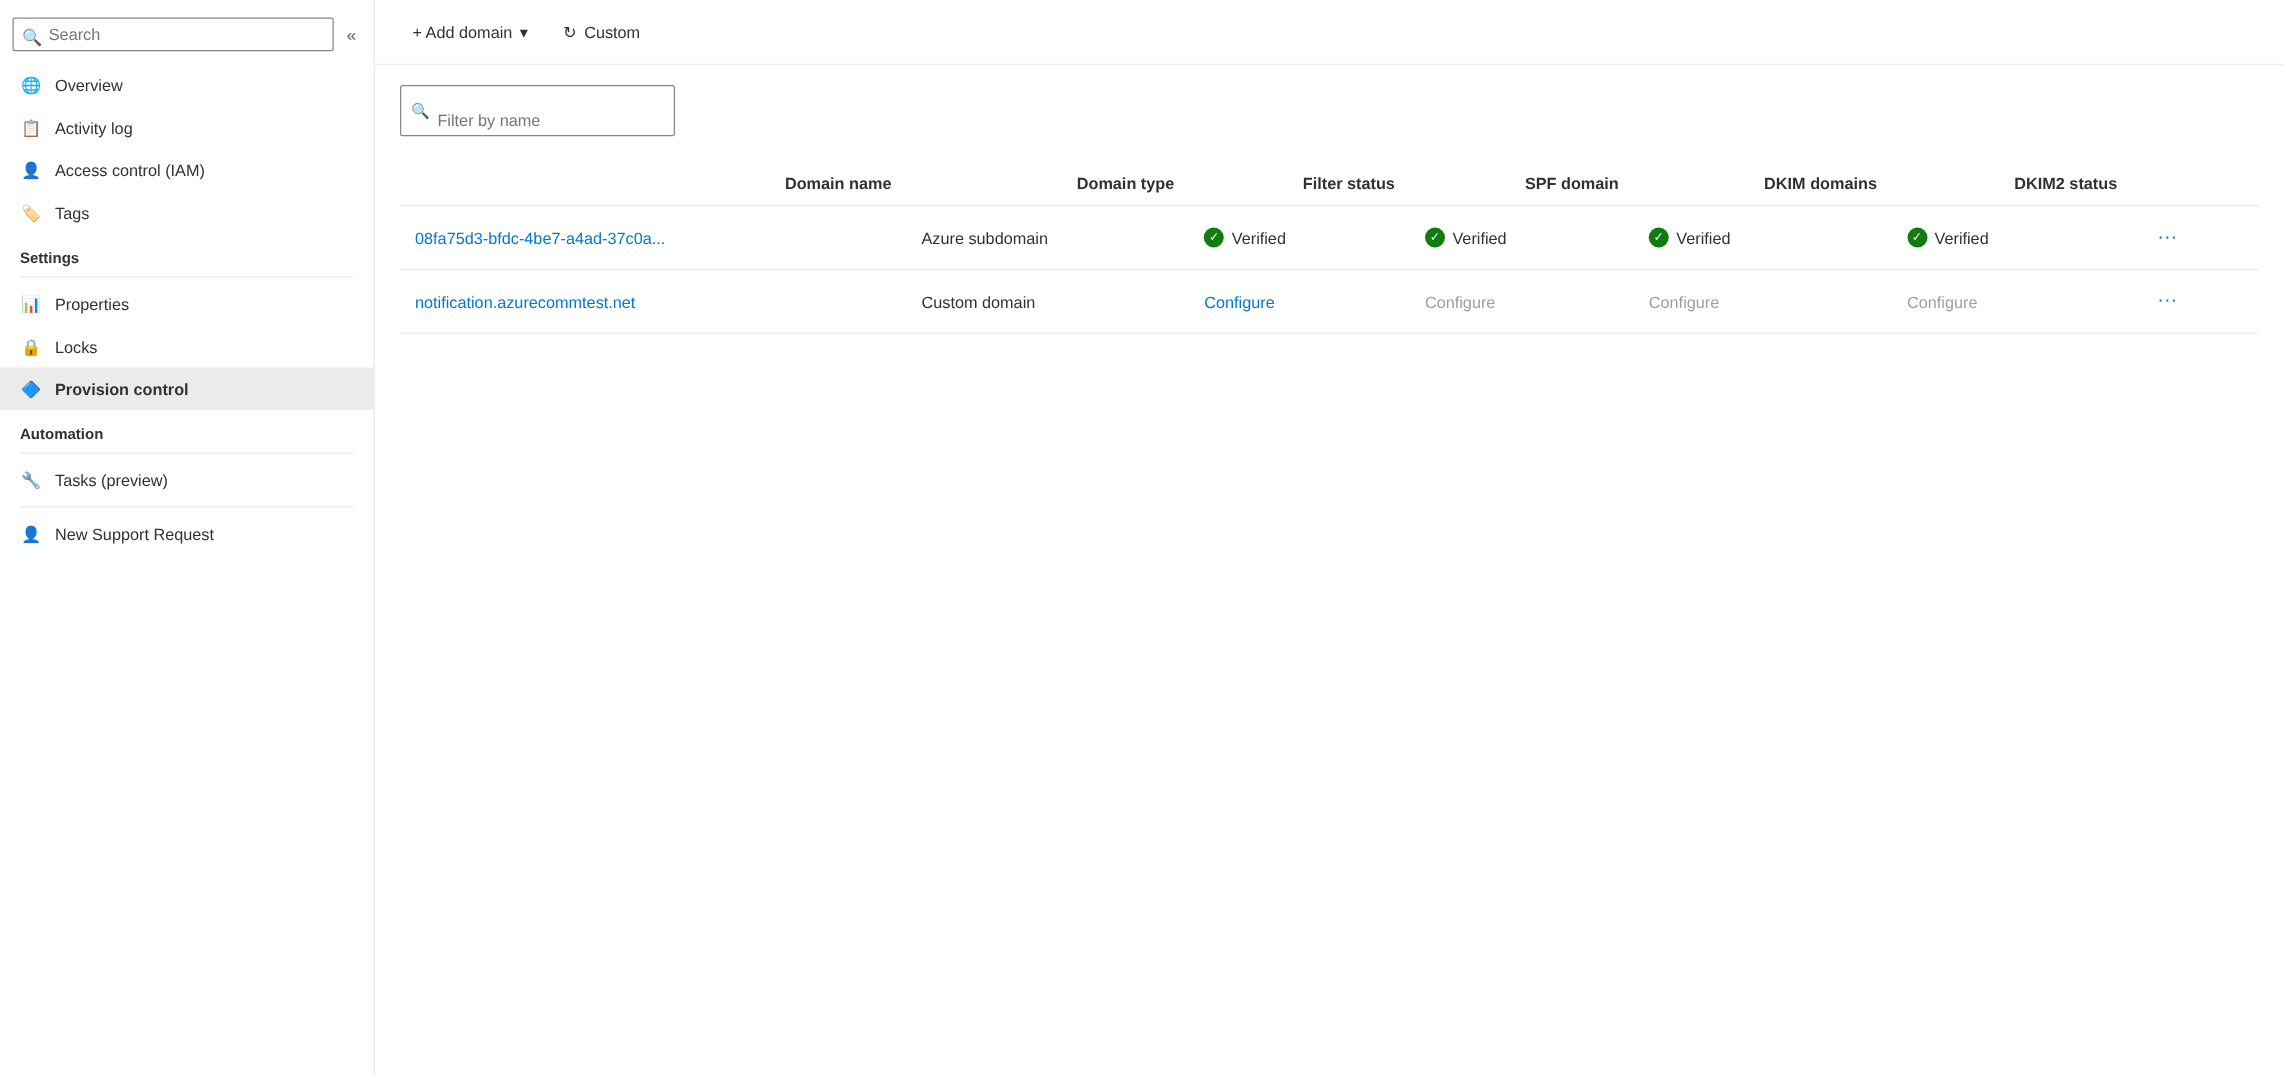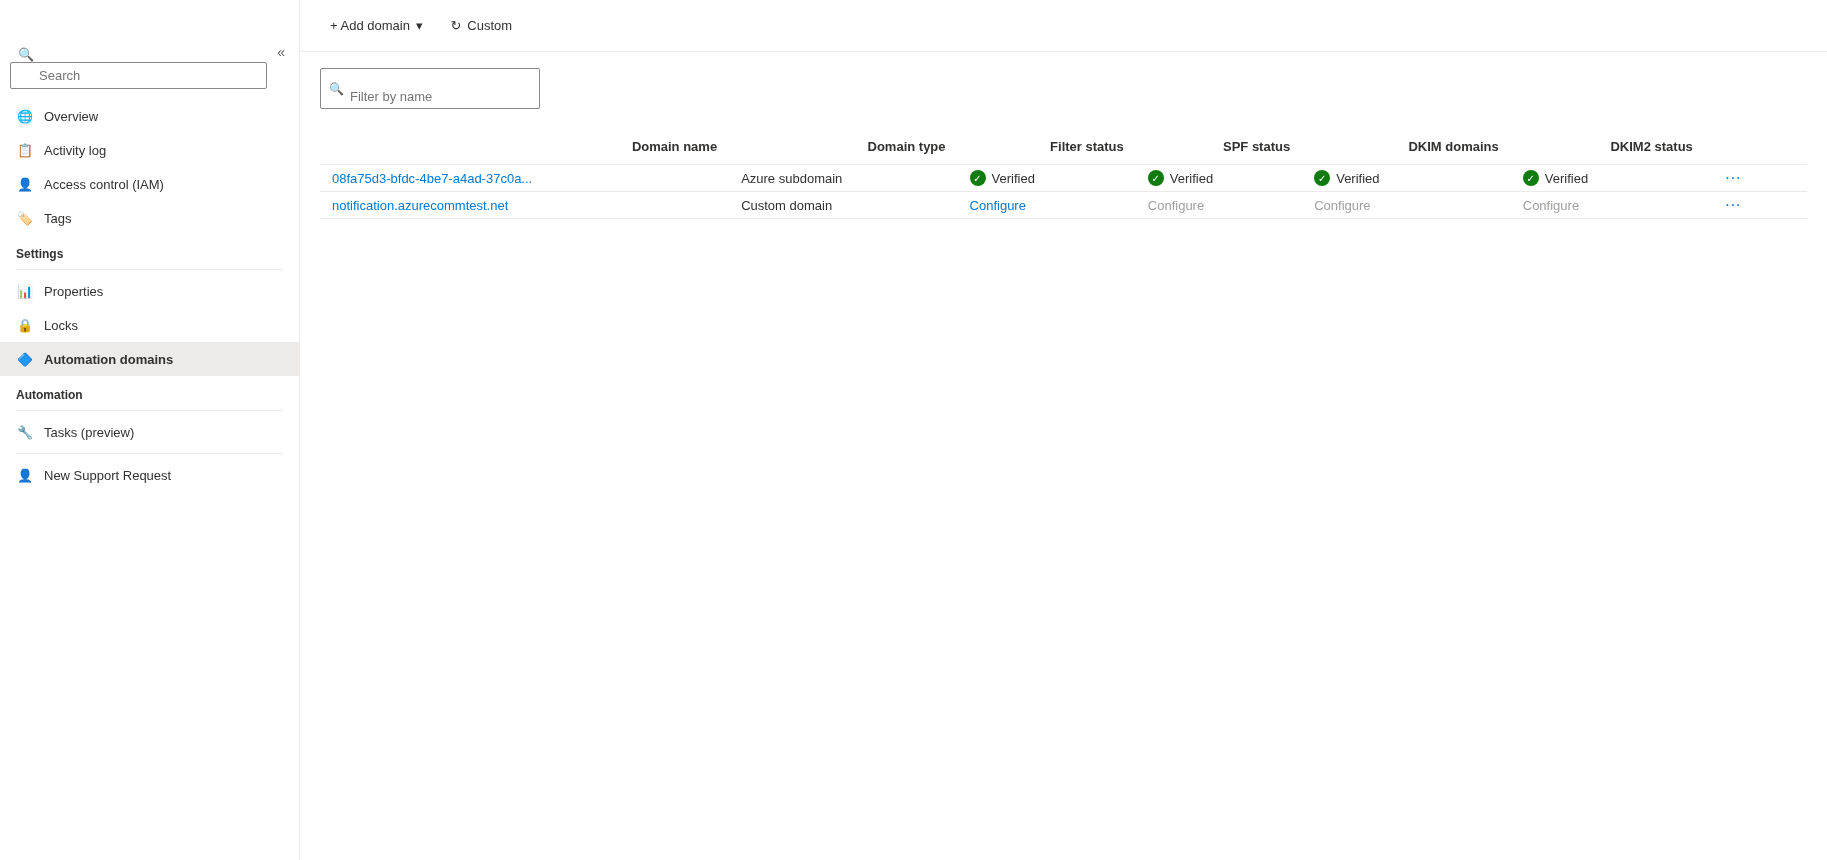--- a/index.html
+++ b/index.html
@@ -26,21 +26,20 @@
     }
 
     .search-input {
       width: 100%;
       border: 1px solid #8a8886;
       border-radius: 2px;
       padding: 5px 8px 5px 28px;
       font-size: 13px;
       color: #323130;
       outline: none;
-      margin-top: 48px;
     }
 
     .search-icon-inline {
       position: absolute;
       left: 18px;
       top: 50%;
       transform: translateY(-50%);
       color: #605e5c;
       font-size: 13px;
       pointer-events: none;
@@ -162,21 +161,21 @@
       text-align: right;
       padding: 10px 12px;
       font-weight: 600;
       color: #323130;
       border-bottom: 1px solid #edebe9;
       font-size: 13px;
       white-space: nowrap;
     }
 
     .domain-table td {
-      padding: 0 12px;
+      padding: 12px 12px;
       border-bottom: 1px solid #edebe9;
       font-size: 13px;
       vertical-align: middle;
     }
 
     .domain-link { color: #0078d4; text-decoration: none; cursor: pointer; }
 
     .configure-blue { color: #0078d4; cursor: pointer; }
     .configure-gray { color: #a19f9d; }
 
@@ -254,21 +253,21 @@
   <div class="nav-item">
     <span class="nav-icon icon-properties">📊</span>
     <span>Properties</span>
   </div>
   <div class="nav-item">
     <span class="nav-icon icon-lock">🔒</span>
     <span>Locks</span>
   </div>
   <div class="nav-item active">
     <span class="nav-icon icon-provision">🔷</span>
-    <span>Automation domains</span>
+    <span>Provision control</span>
   </div>
 
   <div class="section-header">Automation</div>
   <hr class="section-divider">
   <div class="nav-item">
     <span class="nav-icon icon-tasks">🔧</span>
     <span>Tasks (preview)</span>
   </div>
 
   <hr class="section-divider">
@@ -299,21 +298,21 @@
         <input class="filter-input" type="text" placeholder="Filter by name" style="">
       </div>
     </div>
 
     <table class="domain-table">
       <thead>
         <tr>
           <th>Domain name</th>
           <th>Domain type</th>
           <th>Filter status</th>
-          <th>SPF status</th>
+          <th>SPF domain</th>
           <th>DKIM domains</th>
           <th>DKIM2 status</th>
           <th></th>
         </tr>
       </thead>
       <tbody>
 
         <tr>
           <td>
             <a class="domain-link">08fa75d3-bfdc-4be7-a4ad-37c0a...</a>

